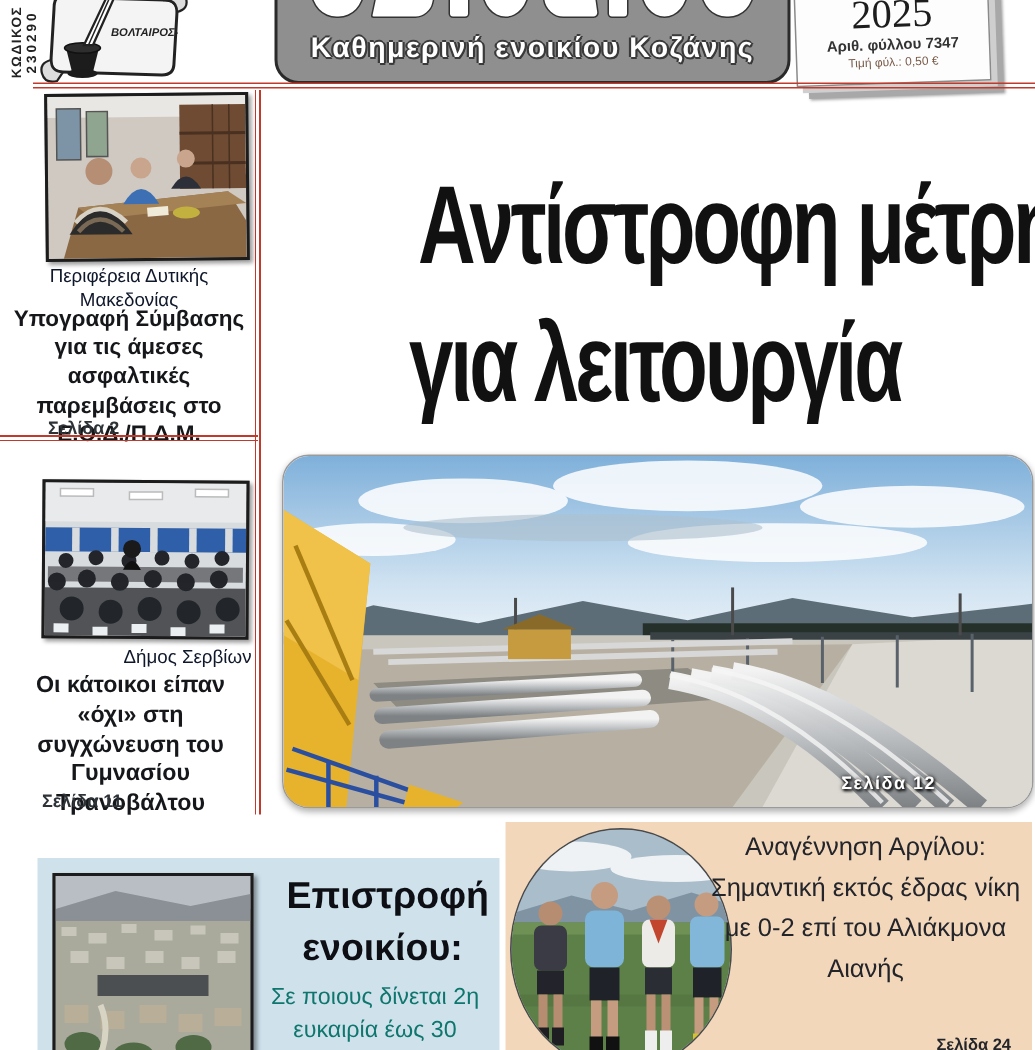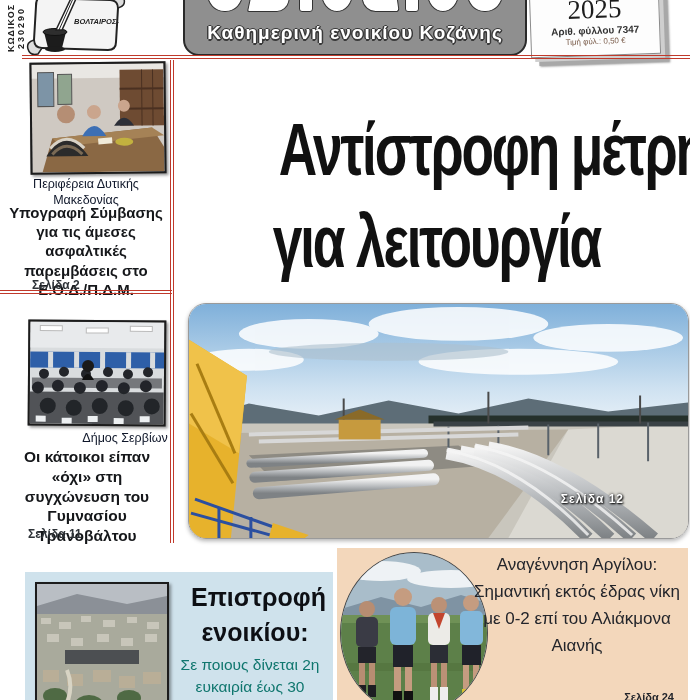--- a/index.html
+++ b/index.html
@@ -282,21 +282,21 @@
           <line x1="2" y1="110" x2="44" y2="180"></line>
         </g>
       <g stroke="#2b4fa0" stroke-width="3">
         <line x1="6" y1="196" x2="96" y2="228"></line>
           <line x1="2" y1="210" x2="92" y2="235"></line>
         <line x1="30" y1="204" x2="30" y2="235"></line>
           <line x1="62" y1="214" x2="62" y2="235"></line>
       </g>
       <path d="M84,220 L120,232 L116,235 L80,235 Z" fill="#e7b22c"></path>
     </svg>
-    <div class="photo-caption" style="right:64px;bottom:32px;">Σελίδα 12</div>
+    <div class="photo-caption" style="right:64px;bottom:9px;">Σελίδα 12</div>
   </div>
 
   <div class="rent-box">
     <div class="story-photo" style="left:10px;top:10px;width:130px;height:137px;">
       <svg viewBox="0 0 130 137" width="130" height="137">
         <rect width="130" height="137" fill="#a9aa9c"></rect>
         <rect x="0" y="0" width="130" height="22" fill="#b9bec4"></rect>
         <path d="M0,22 L40,10 L90,20 L130,12 L130,30 L0,30 Z" fill="#8b9097"></path>
         <g fill="#c8c6ba">
           <rect x="4" y="34" width="10" height="6"></rect>

